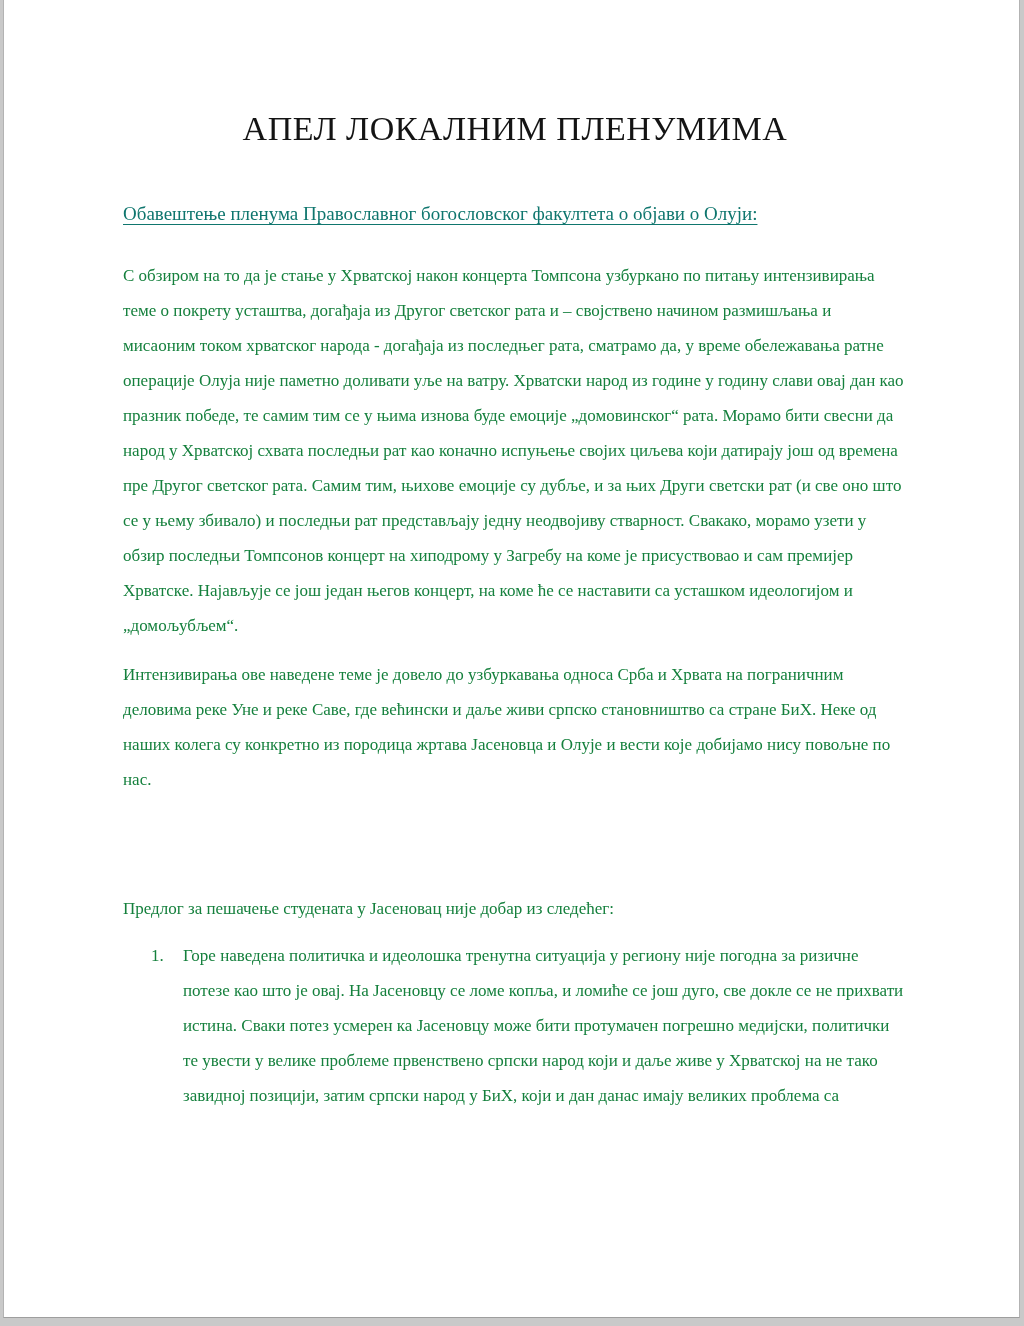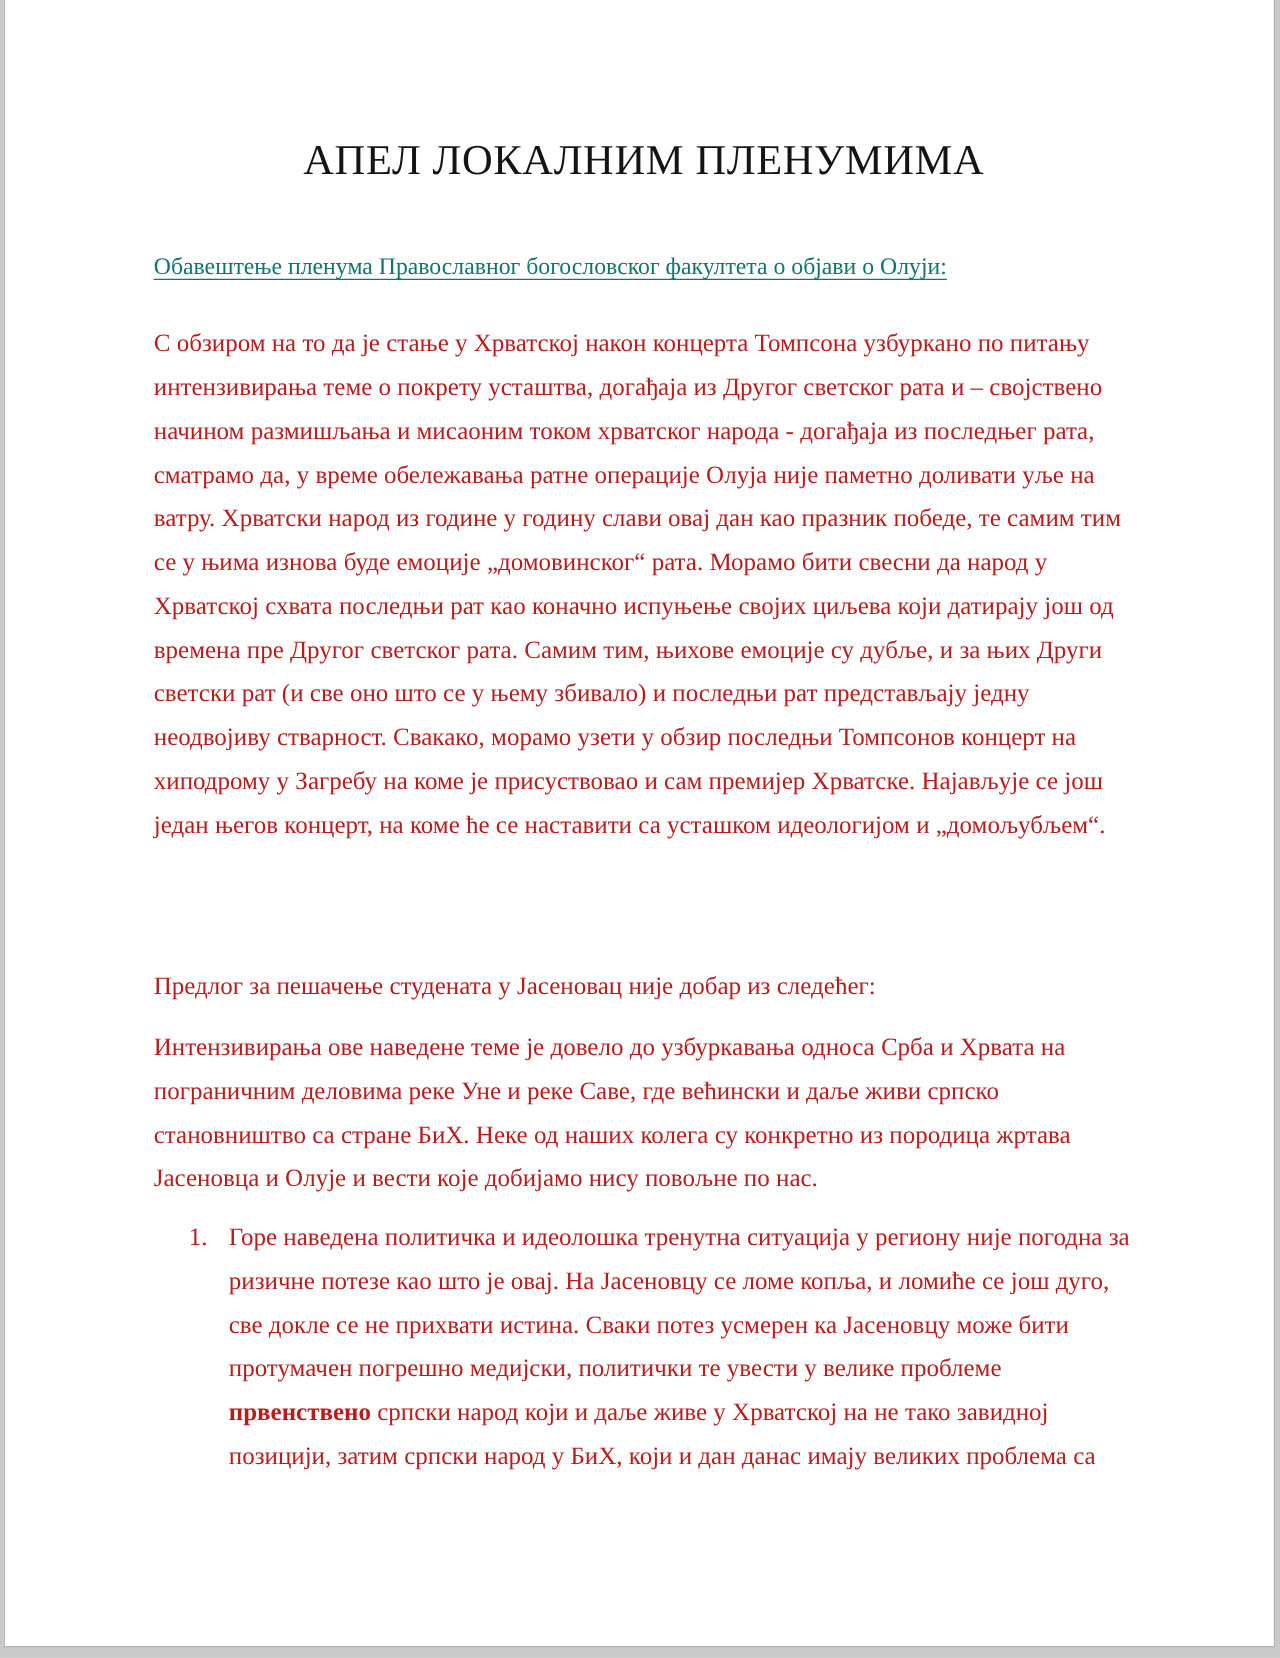--- a/index.html
+++ b/index.html
@@ -49,23 +49,23 @@
     font-size: 19px;
     font-weight: normal;
     line-height: 40px;
     color: #0f766e;
   }
   .doc-subtitle .u {
     text-decoration: underline;
     text-underline-offset: 4px;
   }
   .body-text {
-    font-size: 20px;
+    font-size: 17px;
     line-height: 35px;
-    color: #b91c1c;
+    color: #15803d;
   }
   p.para {
     margin: 14px 0 0 0;
   }
   p.para-first {
     margin-top: 24px;
   }
   p.para-intro {
     margin-top: 94px;
   }
@@ -78,41 +78,41 @@
     position: relative;
     padding-left: 60px;
     margin-top: 10px;
   }
   ol.doc-list .li-num {
     position: absolute;
     left: 28px;
     top: 0;
   }
   .bold {
-    font-weight: bold;
+    font-weight: normal;
   }
 </style>
 </head>
 <body>
 
 <div class="viewport">
   <div class="page">
     <div class="content">
 
       <h1 class="doc-title">АПЕЛ ЛОКАЛНИМ ПЛЕНУМИМА</h1>
 
       <h2 class="doc-subtitle">
         <span class="u">Обавештење пленума Православног богословског факултета о објави о Олуји:</span>
       </h2>
 
       <p class="body-text para para-first">С обзиром на то да је стање у Хрватској након концерта Томпсона узбуркано по питању интензивирања теме о покрету усташтва, догађаја из Другог светског рата и – својствено начином размишљања и мисаоним током хрватског народа - догађаја из последњег рата, сматрамо да, у време обележавања ратне операције Олуја није паметно доливати уље на ватру. Хрватски народ из године у годину слави овај дан као празник победе, те самим тим се у њима изнова буде емоције „домовинског“ рата. Морамо бити свесни да народ у Хрватској схвата последњи рат као коначно испуњење својих циљева који датирају још од времена пре Другог светског рата. Самим тим, њихове емоције су дубље, и за њих Други светски рат (и све оно што се у њему збивало) и последњи рат представљају једну неодвојиву стварност. Свакако, морамо узети у обзир последњи Томпсонов концерт на хиподрому у Загребу на коме је присуствовао и сам премијер Хрватске. Најављује се још један његов концерт, на коме ће се наставити са усташком идеологијом и „домољубљем“.</p>
 
+      <p class="body-text para">Интензивирања ове наведене теме је довело до узбуркавања односа Срба и Хрвата на пограничним деловима реке Уне и реке Саве, где већински и даље живи српско становништво са стране БиХ. Неке од наших колега су конкретно из породица жртава Јасеновца и Олује и вести које добијамо нису повољне по нас.</p>
+
       <p class="body-text para para-intro">Предлог за пешачење студената у Јасеновац није добар из следећег:</p>
-
-      <p class="body-text para">Интензивирања ове наведене теме је довело до узбуркавања односа Срба и Хрвата на пограничним деловима реке Уне и реке Саве, где већински и даље живи српско становништво са стране БиХ. Неке од наших колега су конкретно из породица жртава Јасеновца и Олује и вести које добијамо нису повољне по нас.</p>
 
       <ol class="doc-list body-text">
         <li>
           <span class="li-num">1.</span>
           <span class="li-text"><span>Горе наведена политичка и идеолошка тренутна ситуација у региону није погодна за ризичне потезе као што је овај. На Јасеновцу се ломе копља, и ломиће се још дуго, све докле се не прихвати истина. Сваки потез усмерен ка Јасеновцу може бити протумачен погрешно медијски, политички те увести у велике проблеме </span><span class="bold">првенствено</span><span> српски народ који и даље живе у Хрватској на не тако завидној позицији, затим српски народ у БиХ, који и дан данас имају великих проблема са</span></span>
         </li>
       </ol>
 
     </div>
   </div>

